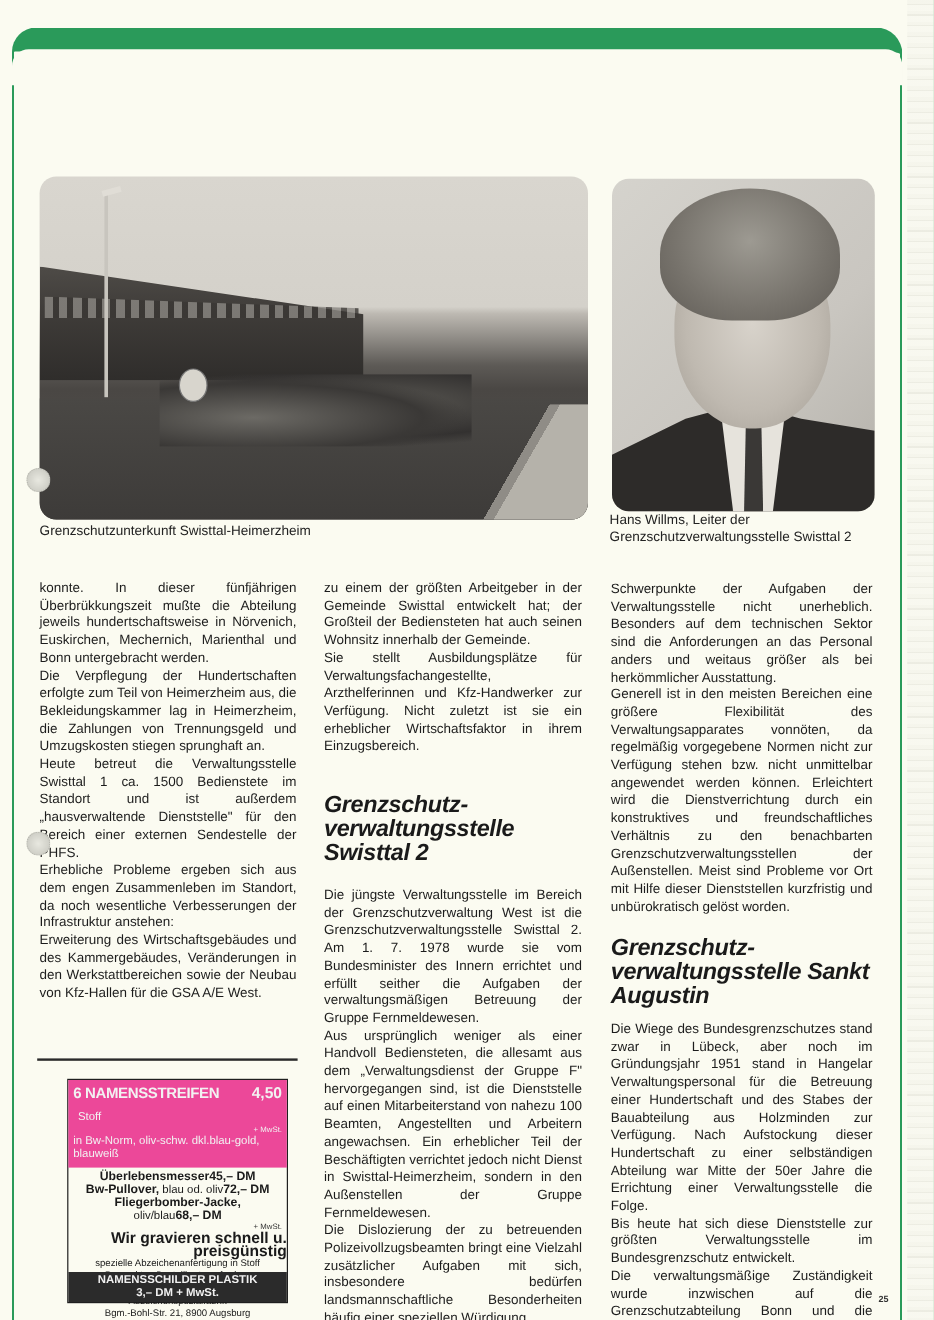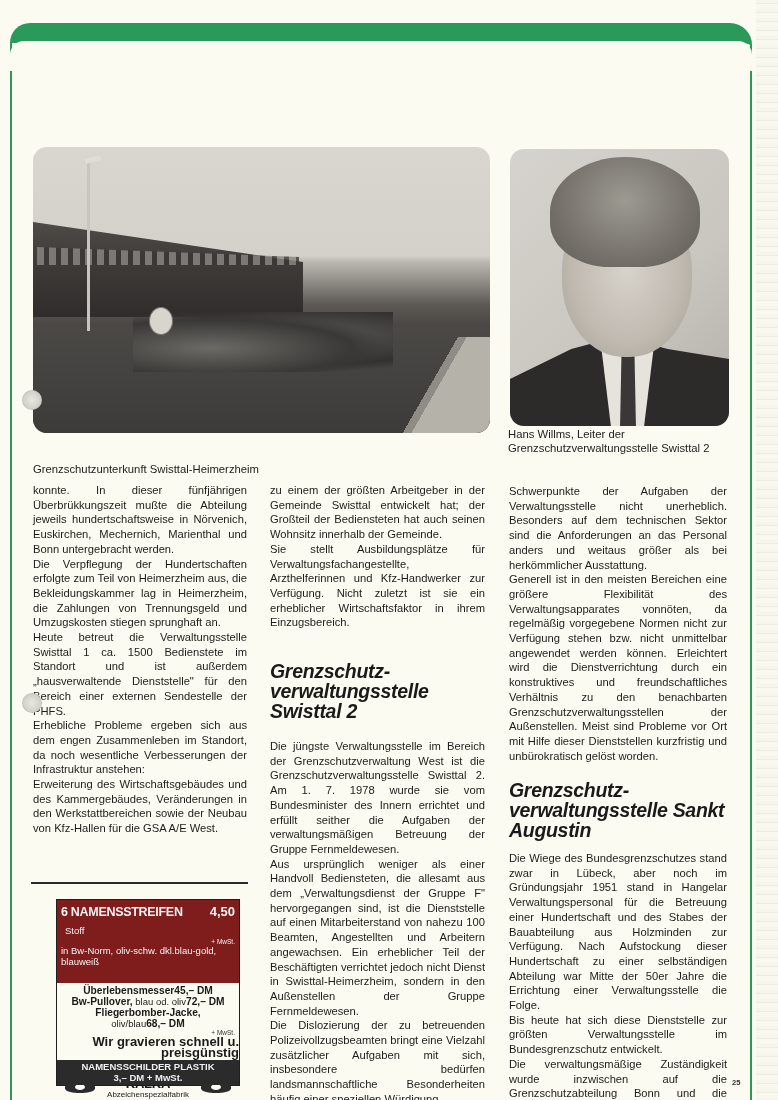--- a/index.html
+++ b/index.html
@@ -91,21 +91,21 @@
   }
   .photo-portrait .tie {
     position: absolute; left: 110px; top: 200px; width: 16px; height: 80px;
     background: #3a3836;
     clip-path: polygon(10% 0, 90% 0, 100% 100%, 0 100%);
   }
 
   .caption {
     position: absolute; font-size: 11.3px; line-height: 14px; color: #222;
   }
-  .caption-street { left: 33px; top: 462px; }
+  .caption-street { left: 33px; top: 436px; }
   .caption-portrait { left: 508px; top: 427px; width: 230px; }
 
   .col {
     position: absolute; font-size: 11.2px; line-height: 14.7px; color: #1c1c1c;
     text-align: justify;
   }
   .col p { margin: 0; text-indent: 0; }
   .col-1 { left: 33px; top: 483px; width: 214px; }
   .col-2 { left: 270px; top: 483px; width: 215px; }
   .col-3 { left: 509px; top: 484px; width: 218px; }
@@ -125,21 +125,21 @@
     position: absolute; left: 31px; top: 882px; width: 217px; height: 2px; background: #2a2a2a;
   }
 
   
   .ad {
     position: absolute; left: 56px; top: 899px; width: 184px; height: 187px;
     border: 1.5px solid #1f1f1f; background: #fbfbf1;
     font-family: "Liberation Sans", sans-serif;
   }
   .ad-top {
-    background: #7f1d1d; color: #f2f2f2; padding: 2px 4px 16px 4px;
+    background: #ec4899; color: #f2f2f2; padding: 2px 4px 6px 4px;
   }
   .ad-title-row { display: flex; align-items: baseline; justify-content: space-between; }
   .ad-title { font-weight: bold; font-size: 12.5px; letter-spacing: -0.3px; }
   .ad-stoff { font-size: 9.5px; margin-left: 4px; }
   .ad-price { font-weight: bold; font-size: 13px; }
   .ad-mwst { text-align: right; font-size: 6.5px; line-height: 7px; }
   .ad-desc { font-size: 9.5px; line-height: 11px; }
   .ad-items { padding: 2px 4px 0 4px; }
   .ad-item { display: flex; justify-content: center; align-items: baseline; font-size: 10.2px; line-height: 11px; }
   .ad-item b { font-weight: bold; }

